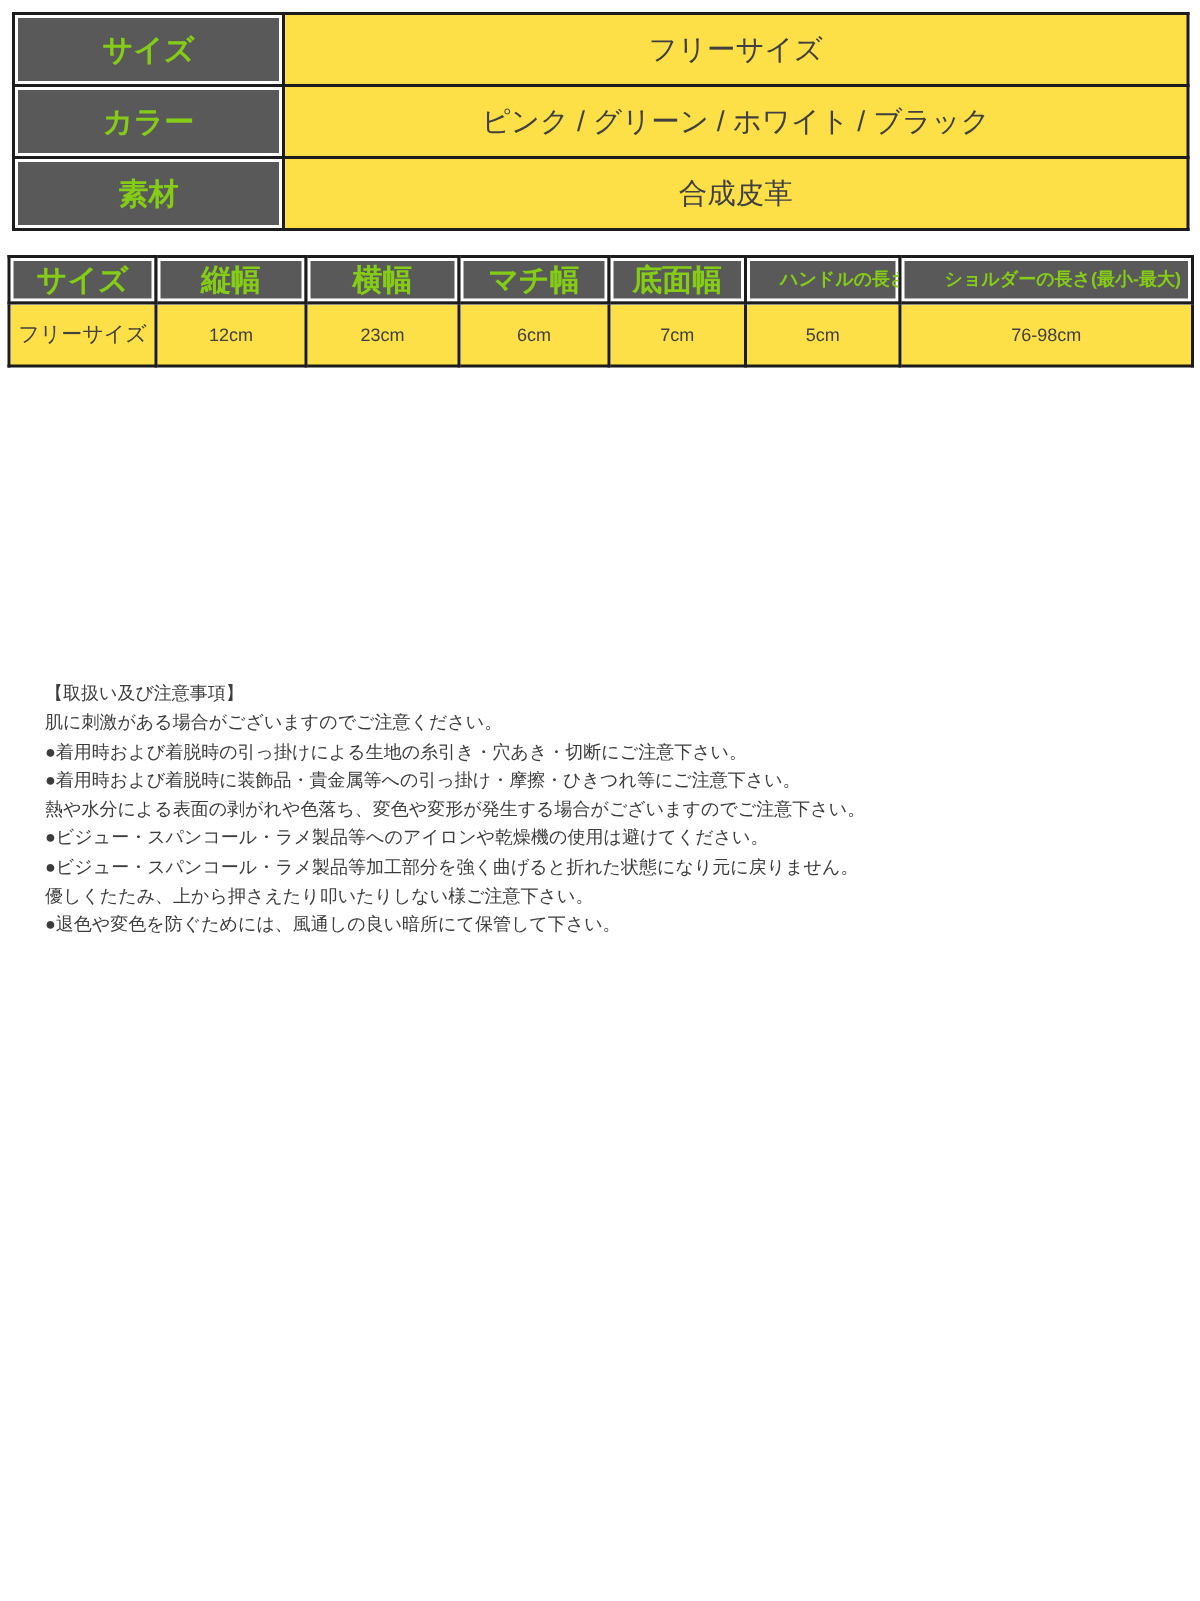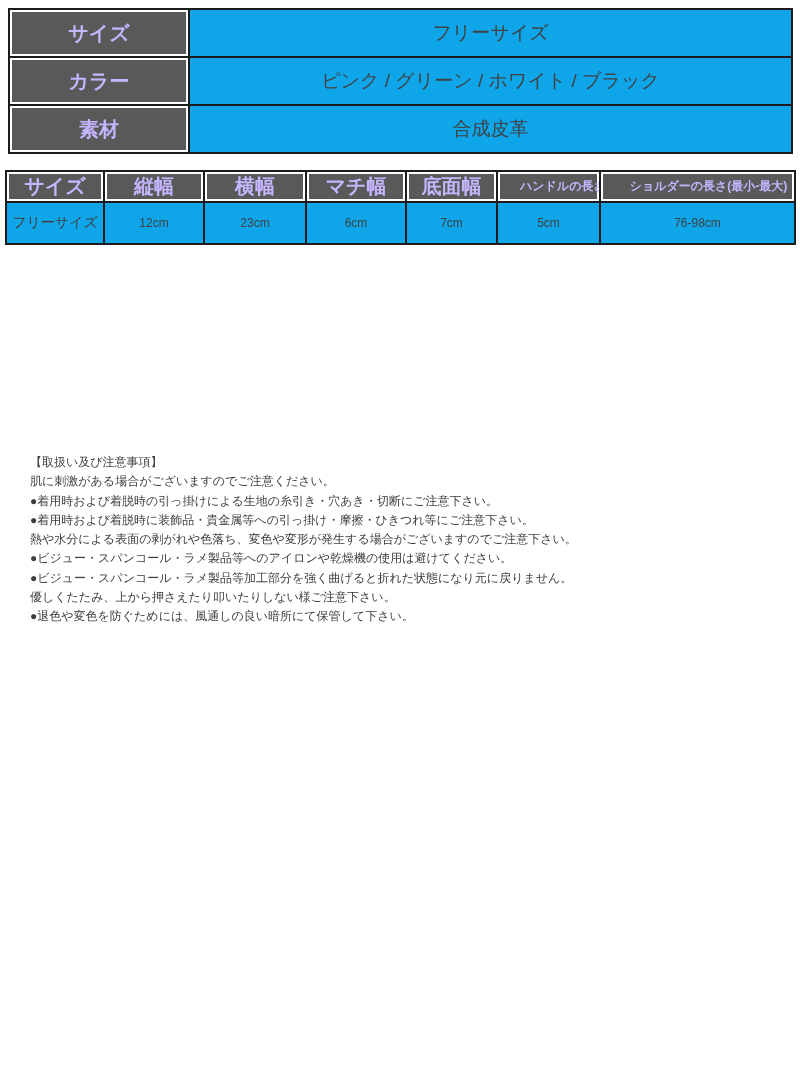--- a/index.html
+++ b/index.html
@@ -25,26 +25,26 @@
   td {
     border: 2px solid var(--border-c);
     text-align: center;
     vertical-align: middle;
     overflow: hidden;
     white-space: nowrap;
     padding: 0;
   }
   .hdr {
     background: var(--hdr-bg);
-    color: #c4b5fd;
+    color: #84cc16;
     font-weight: bold;
     box-shadow: inset 0 0 0 2px #ffffff;
   }
   .val {
-    background: #0ea5e9;
+    background: #fde047;
     color: var(--val-txt);
     font-weight: normal;
   }
   
   .t1 { left: 8px; top: 8px; width: 785px; }
   .t1 td { height: 46px; font-size: 19px; }
   .t1 .lbl { font-size: 20px; }
   
   .t2 { left: 5px; top: 170px; width: 791px; }
   .t2 .hrow td { height: 29px; font-size: 20px; }

